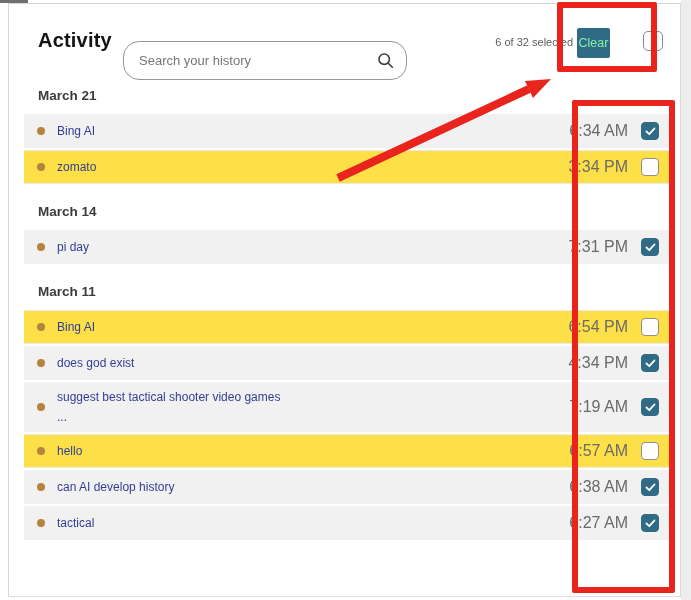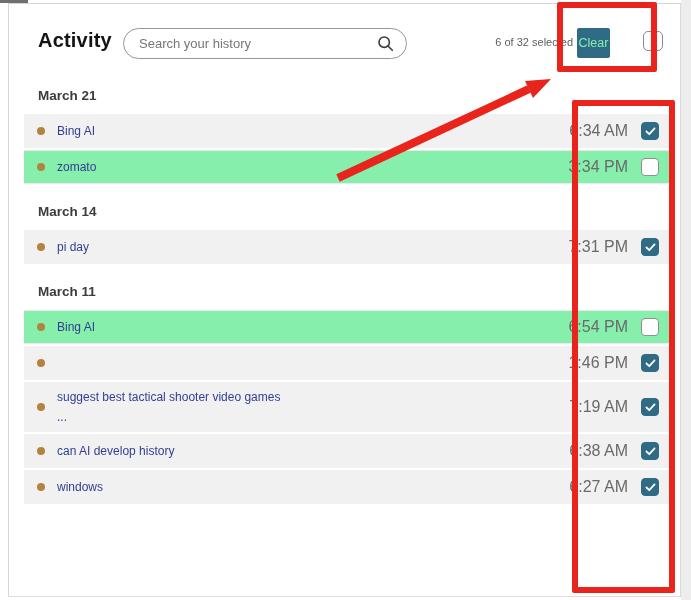--- a/index.html
+++ b/index.html
@@ -17,21 +17,21 @@
   .edge-dark-strip { position:absolute; left:0; top:0; width:28px; height:3px; background:#6f6f6f; }
   .frame-top    { position:absolute; left:8px; top:3px; width:673px; height:1px; background:#d6d6d6; }
   .frame-left   { position:absolute; left:8px; top:3px; width:1px; height:594px; background:#d6d6d6; }
   .frame-bottom { position:absolute; left:8px; top:596px; width:673px; height:1px; background:#dedede; }
   .frame-right  { position:absolute; left:680px; top:3px; width:1px; height:594px; background:#d9d9d9; }
   .scroll-gutter{ position:absolute; left:681px; top:0; width:10px; height:600px; background:#ededed; }
 
   
   .page-title { position:absolute; left:38px; top:29px; font-size:20px; font-weight:700; color:#141414; letter-spacing:.2px; }
   .search-box {
-    position:absolute; left:123px; top:28px; width:284px; height:31px;
+    position:absolute; left:123px; top:41px; width:284px; height:39px;
     border:1px solid #979797; border-radius:16px; background:#fff;
     display:flex; align-items:center; padding:0 12px 0 15px;
   }
   .search-box input {
     border:none; outline:none; flex:1; font-family:"Liberation Sans", sans-serif;
     font-size:13px; color:#333; background:transparent;
   }
   .search-box input::placeholder { color:#767676; }
   .search-icon-svg { width:17px; height:17px; flex:0 0 auto; }
   .search-icon-svg circle, .search-icon-svg line { stroke:#3c3c3c; stroke-width:1.6; fill:none; stroke-linecap:round; }
@@ -49,21 +49,21 @@
     position:absolute; left:643px; top:31px; width:20px; height:20px;
     border:1px solid #8a8a8a; border-radius:5px; background:#fff;
   }
 
   
   .history-list { position:absolute; left:24px; top:80px; width:648px; }
   .date-heading { font-size:13.5px; font-weight:700; color:#3c3c3c; line-height:16px; margin:20px 0 10px 14px; }
   .date-section:first-child .date-heading { margin-top:8px; }
   .row {
     min-height:34px; display:flex; align-items:center;
-    padding:4px 13px; margin-bottom:2px; background:#86efac;
+    padding:4px 13px; margin-bottom:2px; background:#fde047;
     border-top:1px solid #eaeaea; border-bottom:1px solid #eaeaea;
   }
   .row.selected { background:#f1f1f2; border-color:#f1f1f2; }
   .bullet { width:8px; height:8px; border-radius:50%; background:var(--bullet,#b5823f); margin-right:12px; flex:0 0 auto; }
   .label {
     font-size:12px; line-height:20px; color:var(--link,#333e93);
     text-decoration:none; max-width:228px; cursor:pointer;
   }
   .time { margin-left:auto; font-size:16px; color:#6a6a6a; white-space:nowrap; }
   .checkbox {
@@ -163,54 +163,63 @@
       <span class="bullet"></span>
       <a class="label" href="#">Bing AI</a>
       <span class="time">6:54 PM</span>
       <span class="checkbox" role="checkbox" aria-checked="false">
         
       </span>
     </div>
 
     <div class="row selected">
       <span class="bullet"></span>
-      <span class="time">1:46 PM</span>
+      <a class="label" href="#">does god exist</a>
+      <span class="time">4:34 PM</span>
       <span class="checkbox checked" role="checkbox" aria-checked="true">
         <svg viewBox="0 0 12 10">
           <polyline points="1.5,5 4.6,8 10.5,1.6"></polyline>
         </svg>
       </span>
     </div>
 
     <div class="row selected">
       <span class="bullet"></span>
       <a class="label" href="#">suggest best tactical shooter video games ...</a>
       <span class="time">7:19 AM</span>
       <span class="checkbox checked" role="checkbox" aria-checked="true">
         <svg viewBox="0 0 12 10">
           <polyline points="1.5,5 4.6,8 10.5,1.6"></polyline>
         </svg>
       </span>
     </div>
 
+    <div class="row">
+      <span class="bullet"></span>
+      <a class="label" href="#">hello</a>
+      <span class="time">6:57 AM</span>
+      <span class="checkbox" role="checkbox" aria-checked="false">
+        
+      </span>
+    </div>
 
     <div class="row selected">
       <span class="bullet"></span>
       <a class="label" href="#">can AI develop history</a>
       <span class="time">6:38 AM</span>
       <span class="checkbox checked" role="checkbox" aria-checked="true">
         <svg viewBox="0 0 12 10">
           <polyline points="1.5,5 4.6,8 10.5,1.6"></polyline>
         </svg>
       </span>
     </div>
 
     <div class="row selected">
       <span class="bullet"></span>
-      <a class="label" href="#">windows</a>
+      <a class="label" href="#">tactical</a>
       <span class="time">6:27 AM</span>
       <span class="checkbox checked" role="checkbox" aria-checked="true">
         <svg viewBox="0 0 12 10">
           <polyline points="1.5,5 4.6,8 10.5,1.6"></polyline>
         </svg>
       </span>
     </div>
   </div>
     </section>
   </main>

